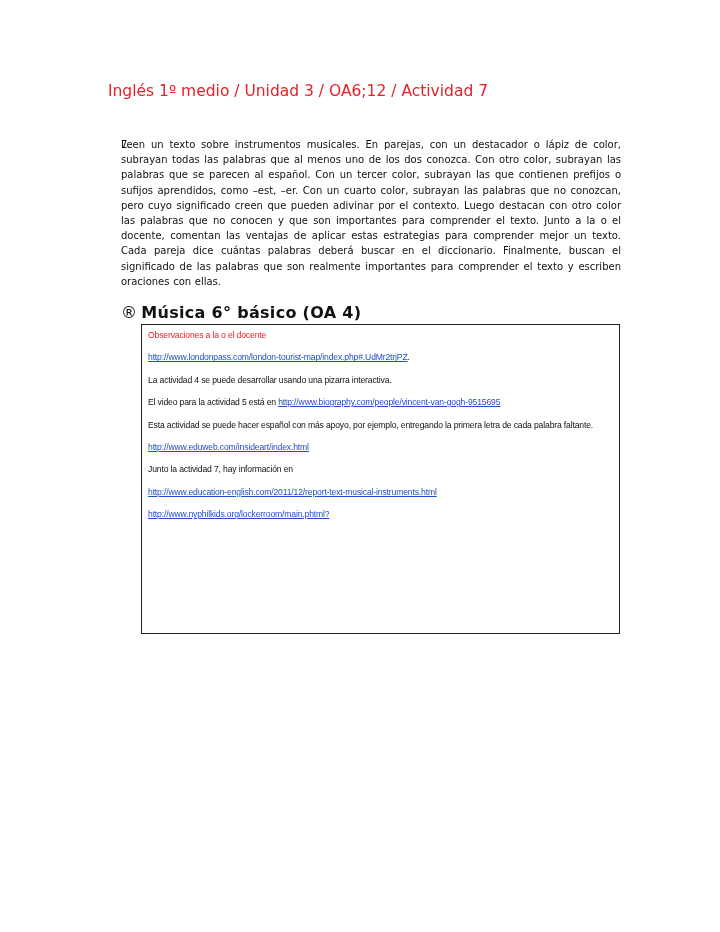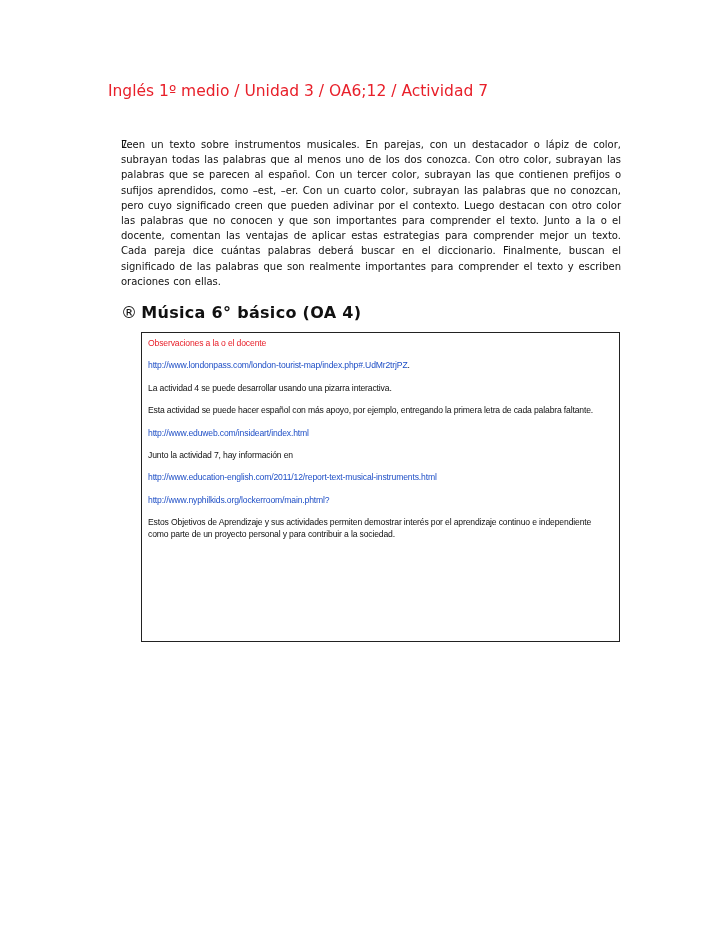--- a/index.html
+++ b/index.html
@@ -51,40 +51,41 @@
       font-size: 16px;
       font-weight: bold;
       letter-spacing: 0.3px;
     }
     .subject-heading .reg {
       font-weight: normal;
       margin-right: 4px;
     }
     .notes-box {
       position: absolute;
-      top: 332px;
+      top: 324px;
       left: 141px;
       width: 479px;
       height: 310px;
       border: 1.5px solid #222222;
       box-sizing: border-box;
       padding: 5px 6px 0 6px;
       font-family: "Liberation Sans", sans-serif;
       font-size: 8.6px;
       letter-spacing: -0.15px;
     }
     .notes-box p {
       margin: 0 0 10.6px 0;
       line-height: 11.8px;
     }
     .notes-title {
       color: #e8202a;
     }
     .notes-box a {
       color: #1f4fc6;
+      text-decoration: underline;
       margin-top: 16px;
     }
     .p-tight { margin-bottom: 0 !important; }
   </style>
 </head>
 <body>
 
 <div class="page-title">Inglés 1º medio / Unidad 3 / OA6;12 / Actividad 7</div>
 
 <div class="activity">
@@ -93,19 +94,19 @@
 </div>
 
 <div class="subject-heading">
   <span class="reg">®</span><span>Música 6° básico (OA 4)</span>
 </div>
 
 <div class="notes-box">
   <p class="notes-title">Observaciones a la o el docente</p>
   <p><a>http://www.londonpass.com/london-tourist-map/index.php#.UdMr2trjPZ</a><span>.</span></p>
   <p>La actividad 4 se puede desarrollar usando una pizarra interactiva.</p>
+  <p><span>El video para la actividad 5 está en </span><a>http://www.biography.com/people/vincent-van-gogh-9515695</a></p>
   <p>Esta actividad se puede hacer español con más apoyo, por ejemplo, entregando la primera letra de cada palabra faltante.</p>
   <p><a>http://www.eduweb.com/insideart/index.html</a></p>
   <p>Junto la actividad 7, hay información en</p>
   <p><a>http://www.education-english.com/2011/12/report-text-musical-instruments.html</a></p>
   <p><a>http://www.nyphilkids.org/lockerroom/main.phtml?</a></p>
-  <p class="p-tight">Estos Objetivos de Aprendizaje y sus actividades permiten demostrar interés por el aprendizaje continuo e independiente como parte de un proyecto personal y para contribuir a la sociedad.</p>
 </div>
 
 </body></html>

